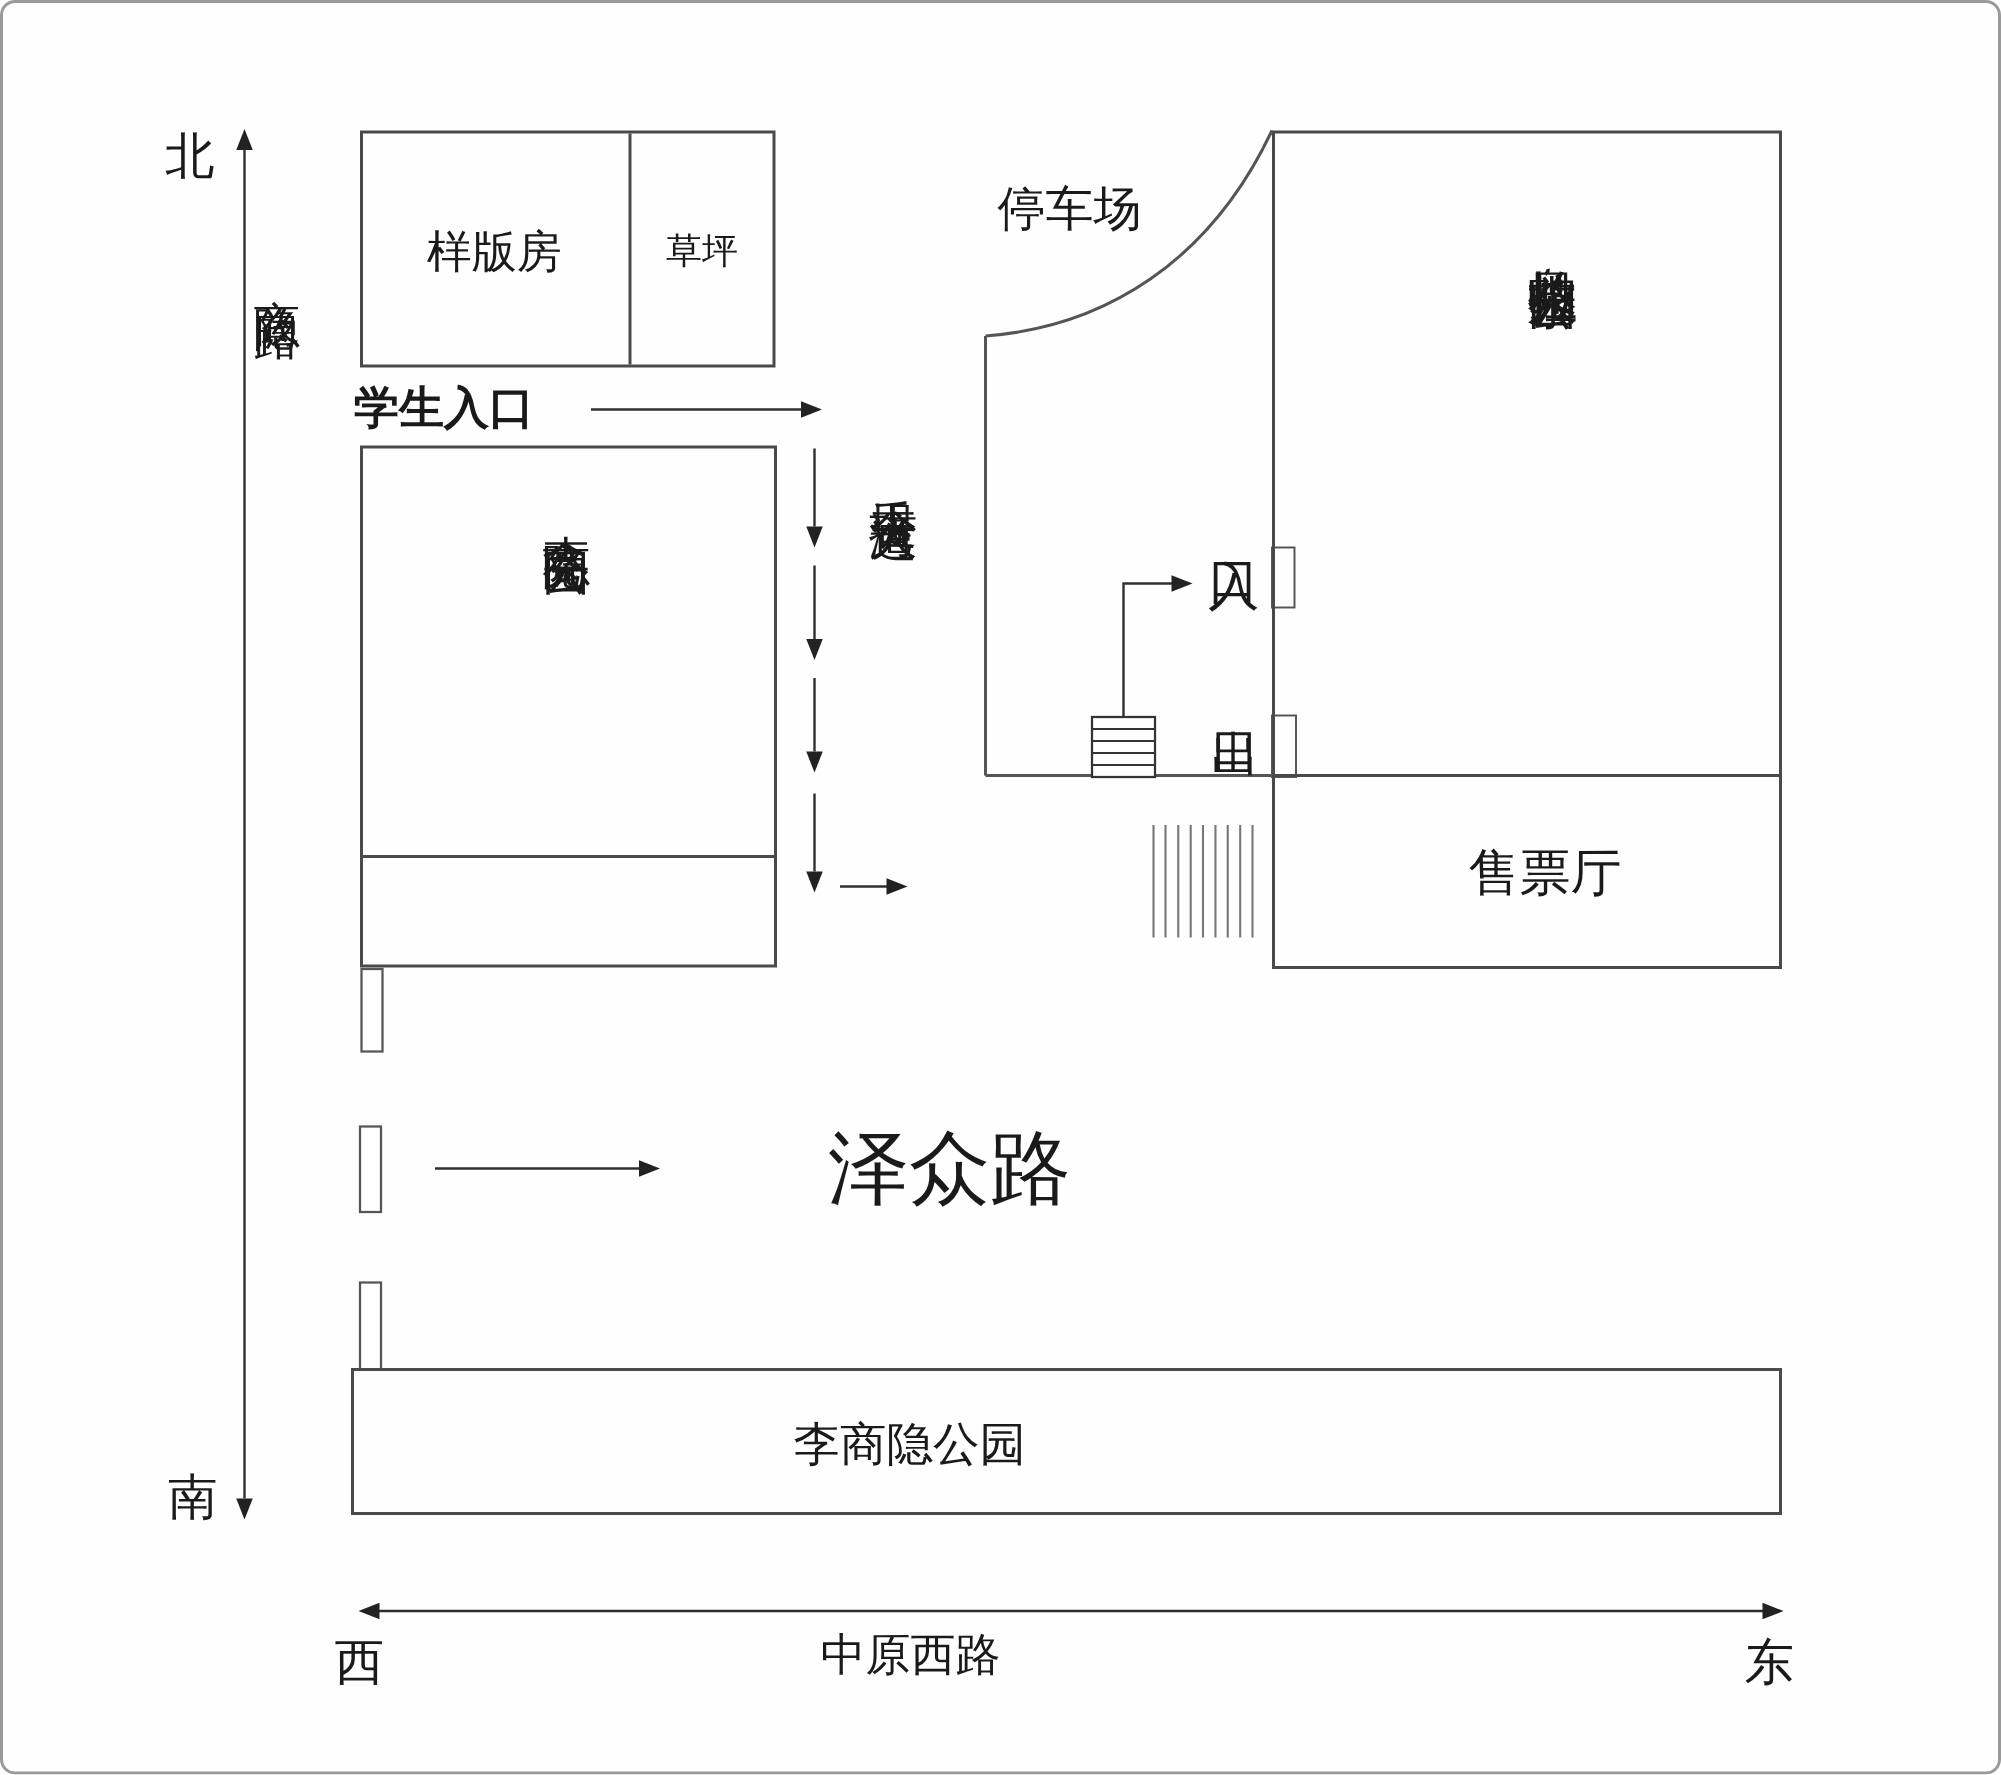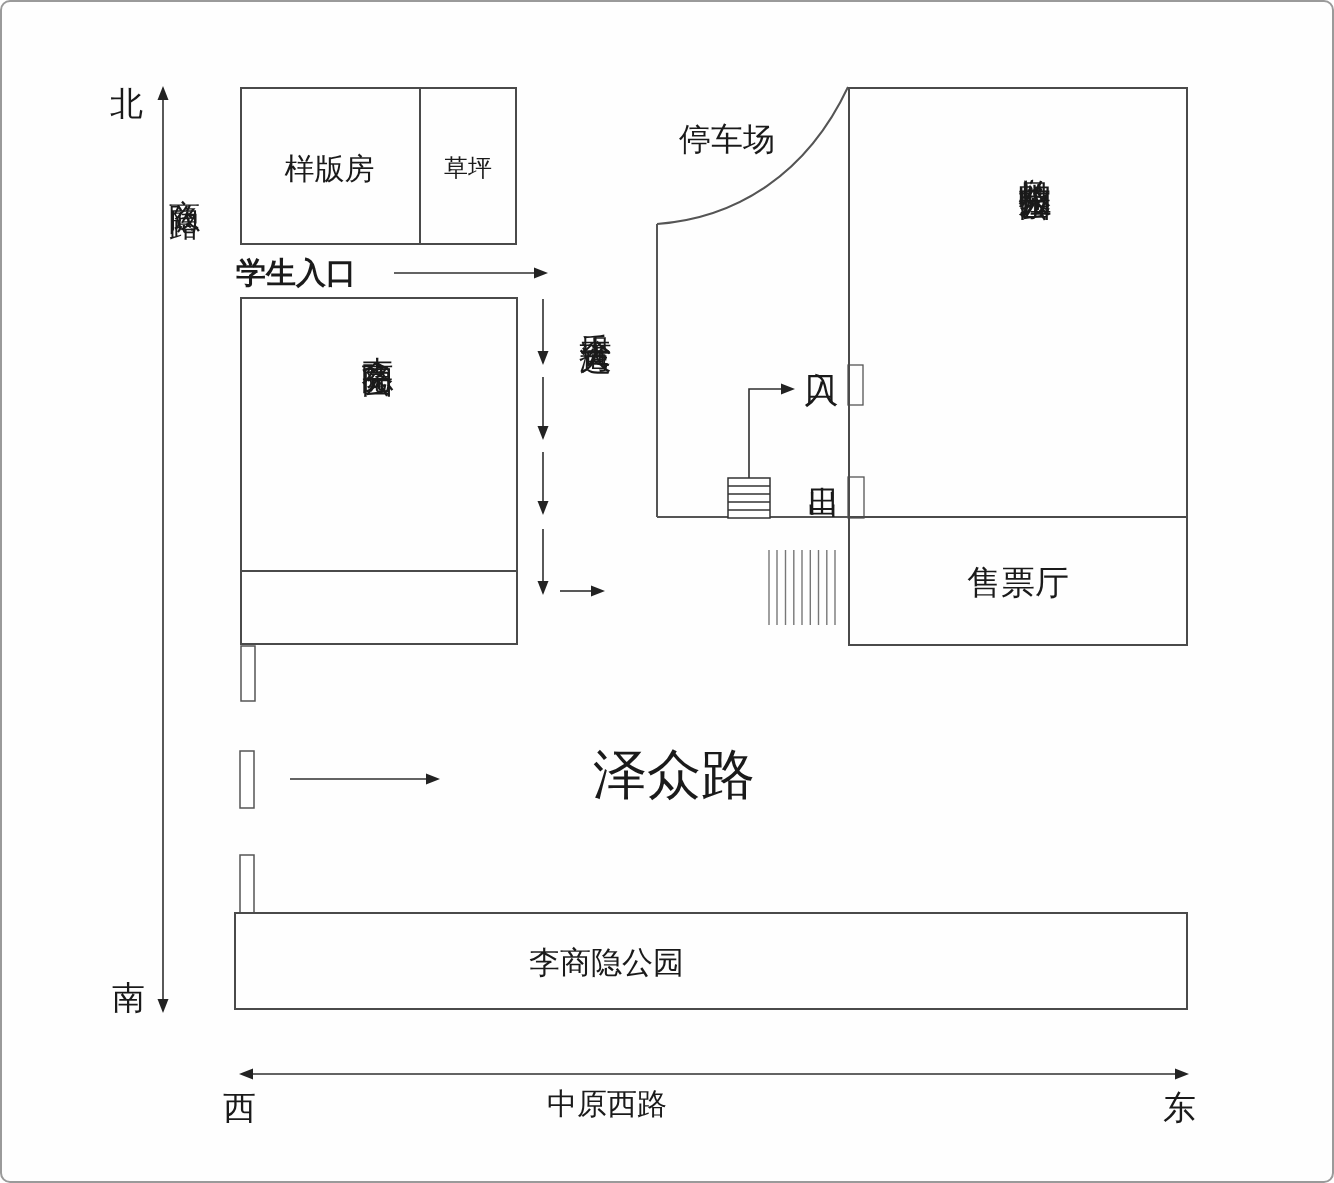--- a/index.html
+++ b/index.html
@@ -13,21 +13,21 @@
   .lines{position:absolute;left:0;top:0;}
   .box{position:absolute;box-sizing:border-box;border:2px solid #4a4a4a;background:transparent;}
   .vline{position:absolute;background:#4a4a4a;}
   .label{position:absolute;line-height:1.08;white-space:nowrap;}
   .vlabel{
     position:absolute;writing-mode:vertical-rl;text-orientation:upright;
     line-height:1;white-space:nowrap;
   }
   .center{text-align:center;}
   .note{white-space:pre-line;line-height:34px;}
-  .serif{font-family:Liberation Mono, monospace;margin-left:41px;}
+  .serif{font-family:Liberation Serif, serif;}
 </style>
 </head>
 <body>
 
 <div class="canvas">
 
   <svg class="lines" width="1334" height="1183" viewBox="0 0 1334 1183">
 
     <g stroke="#2f2f2f" stroke-width="1.6" fill="#222">
       <line x1="161" y1="98" x2="161" y2="997"></line>
@@ -125,22 +125,22 @@
   <div class="label" style="left:1161px;top:1088px;font-size:33px;">东</div>
 
   <div class="vlabel" style="left:167px;top:172px;font-size:31px;letter-spacing:6px;">商隐路</div>
   <div class="vlabel" style="left:578px;top:305px;font-size:32px;letter-spacing:3px;">香堤湾大道</div>
   <div class="label serif" style="left:550px;top:748px;font-size:54px;">泽众路</div>
   <div class="label" style="left:545px;top:1086px;font-size:30px;">中原西路</div>
 
   <div class="label center" style="left:240px;top:151px;width:175px;font-size:30px;">样版房</div>
   <div class="label center" style="left:419px;top:153px;width:94px;font-size:24px;">草坪</div>
   <div class="vlabel" style="left:360px;top:329px;font-size:32px;letter-spacing:3px;">李商隐公园</div>
-  <div class="label" style="left:677px;top:120px;font-size:32px;">停车场</div>
+  <div class="label" style="left:663px;top:120px;font-size:32px;">停车场</div>
   <div class="vlabel" style="left:1017px;top:150px;font-size:33px;letter-spacing:2px;">奥帕拉拉水公园</div>
   <div class="vlabel" style="left:803px;top:343px;font-size:34px;letter-spacing:6px;">入口</div>
   <div class="vlabel" style="left:806px;top:459px;font-size:32px;letter-spacing:4px;">出口</div>
-  <div class="label center" style="left:846px;top:562px;width:340px;font-size:34px;">售票厅</div>
+  <div class="label center" style="left:846px;top:562px;width:340px;font-size:34px;padding-left:12px;">售票厅</div>
   <div class="label" style="left:527px;top:944px;font-size:31px;">李商隐公园</div>
 
   <div class="label" style="left:234px;top:255px;font-size:30px;font-weight:bold;">学生入口</div>
 
 </div>
 
 </body></html>

